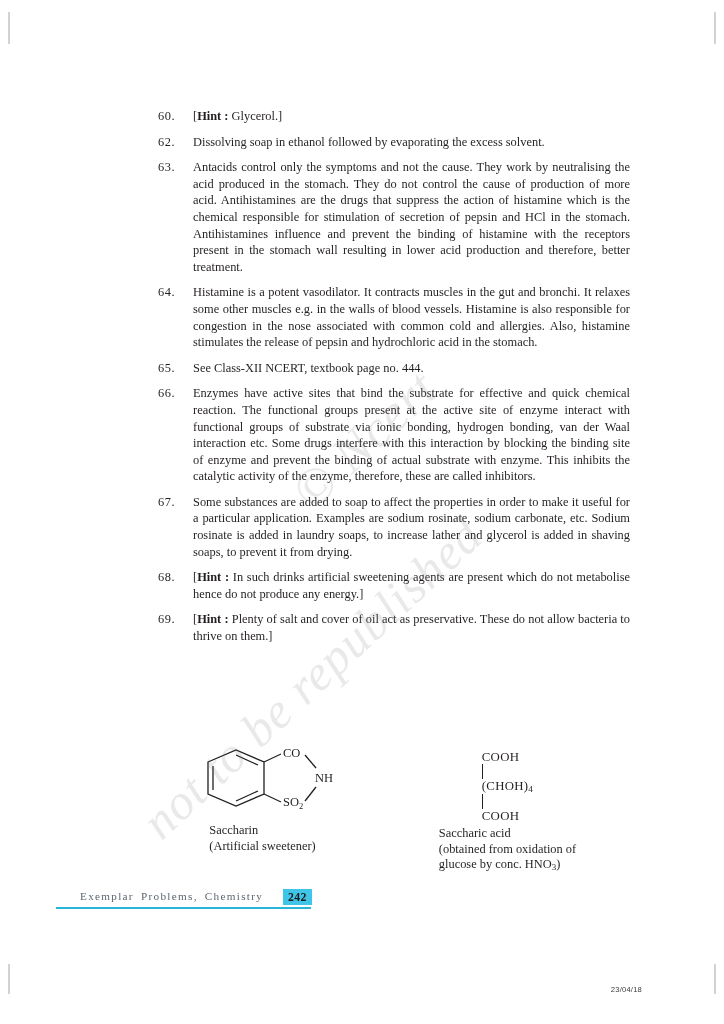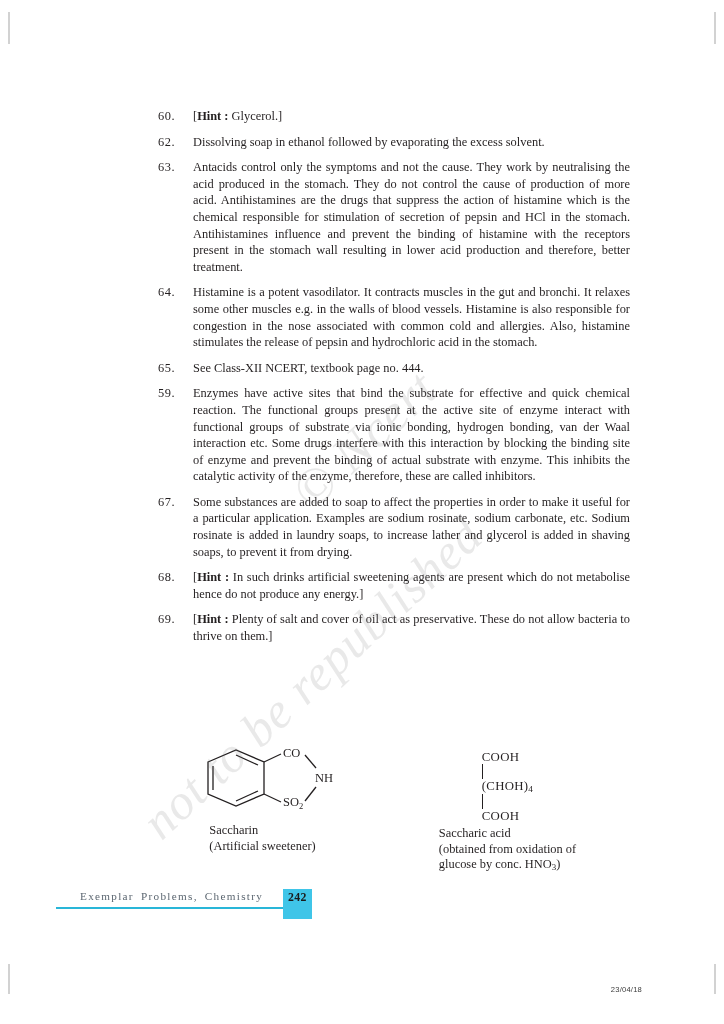--- a/index.html
+++ b/index.html
@@ -183,21 +183,21 @@
     word-spacing: 3px;
   }
   #footer-pageno {
     position: absolute;
     left: 283px;
     top: -1px;
     background: #3fc5e8;
     color: #1a1a1a;
     font-weight: bold;
     font-size: 11.8px;
-    padding: 1px 5px 14px 5px;
+    padding: 1px 5px 0 5px;
     letter-spacing: 0.4px;
   }
 
   #datestamp {
     position: absolute;
     right: 82px;
     top: 985px;
     font-family: "Liberation Sans", "DejaVu Sans", sans-serif;
     font-size: 7.6px;
     color: #3b3b3b;
@@ -237,21 +237,21 @@
       </div>
       <div class="answer-item">
         <div class="answer-num">64.</div>
         <div class="answer-body">Histamine is a potent vasodilator. It contracts muscles in the gut and bronchi. It relaxes some other muscles e.g. in the walls of blood vessels. Histamine is also responsible for congestion in the nose associated with common cold and allergies. Also, histamine stimulates the release of pepsin and hydrochloric acid in the stomach.</div>
       </div>
       <div class="answer-item">
         <div class="answer-num">65.</div>
         <div class="answer-body no-justify">See Class-XII NCERT, textbook page no. 444.</div>
       </div>
       <div class="answer-item">
-        <div class="answer-num">59.</div>
+        <div class="answer-num">66.</div>
         <div class="answer-body">Enzymes have active sites that bind the substrate for effective and quick chemical reaction. The functional groups present at the active site of enzyme interact with functional groups of substrate via ionic bonding, hydrogen bonding, van der Waal interaction etc. Some drugs interfere with this interaction by blocking the binding site of enzyme and prevent the binding of actual substrate with enzyme. This inhibits the catalytic activity of the enzyme, therefore, these are called inhibitors.</div>
       </div>
       <div class="answer-item">
         <div class="answer-num">67.</div>
         <div class="answer-body">Some substances are added to soap to affect the properties in order to make it useful for a particular application. Examples are sodium rosinate, sodium carbonate, etc. Sodium rosinate is added in laundry soaps, to increase lather and  glycerol is added in shaving soaps, to prevent it from drying.</div>
       </div>
       <div class="answer-item">
         <div class="answer-num">68.</div>
         <div class="answer-body"><span>[</span><span class="hint-label">Hint :</span><span> In such drinks artificial sweetening agents are present which do not metabolise hence do not produce any energy.]</span></div>
       </div>

